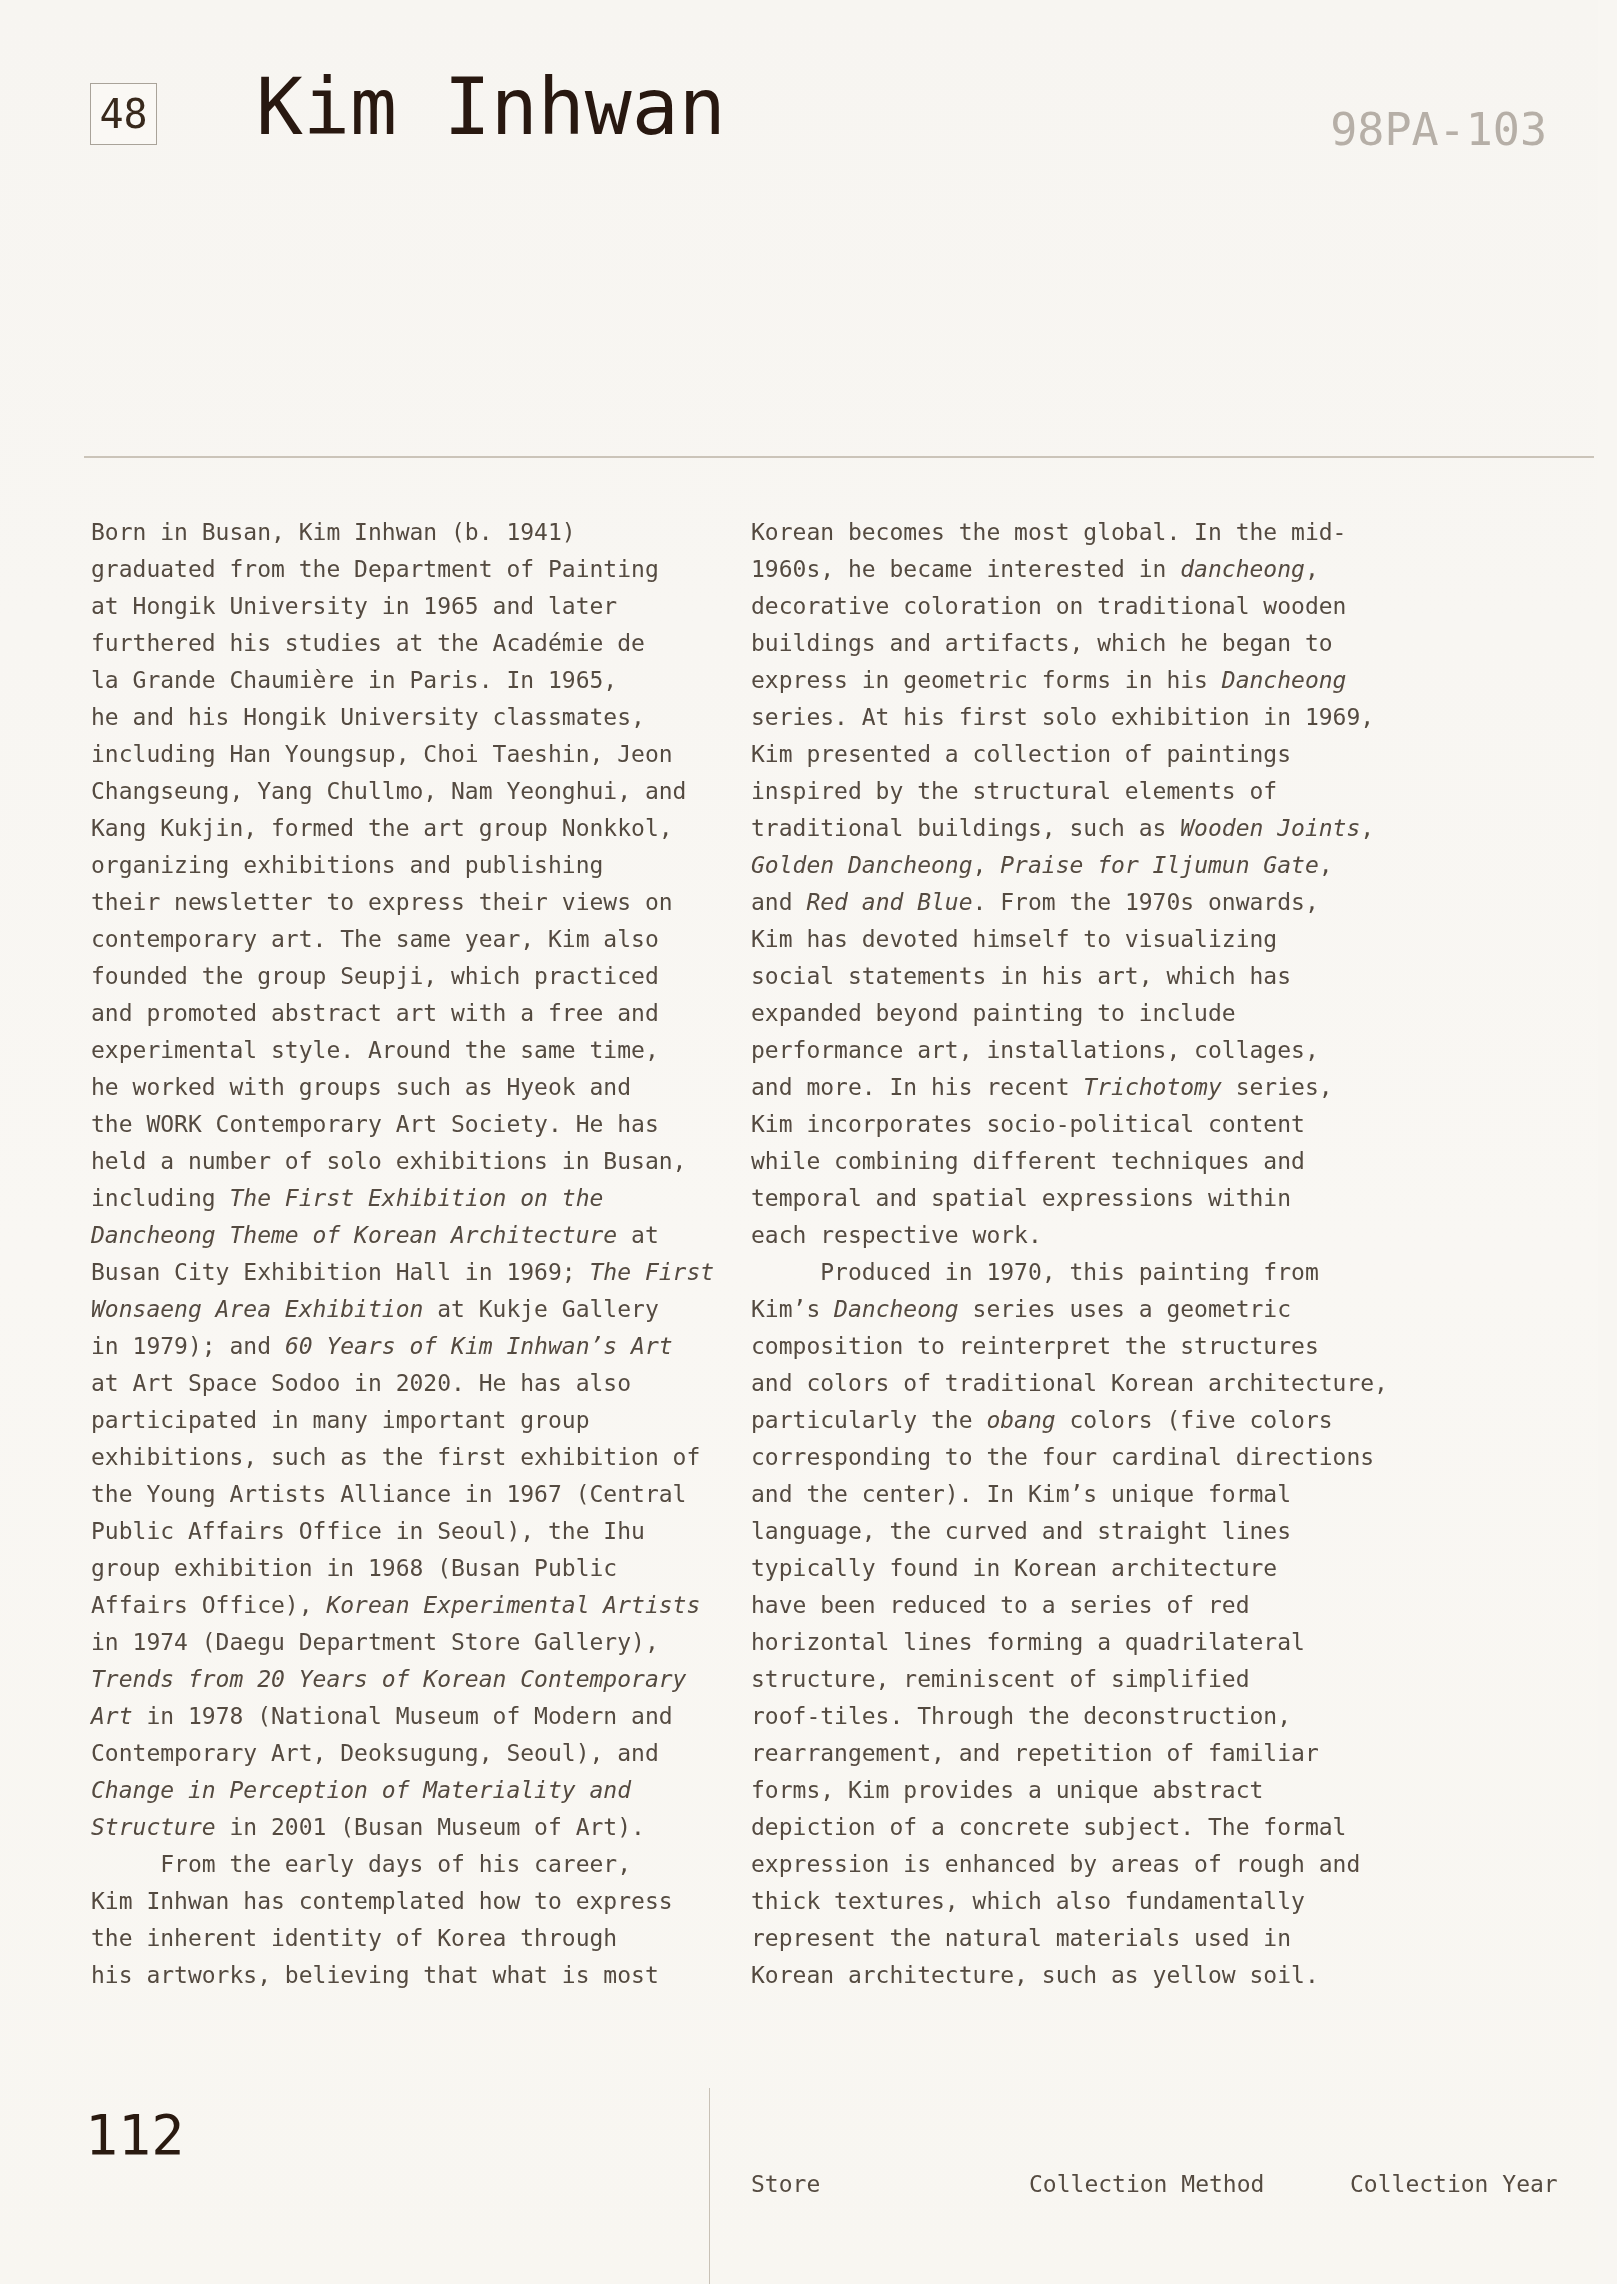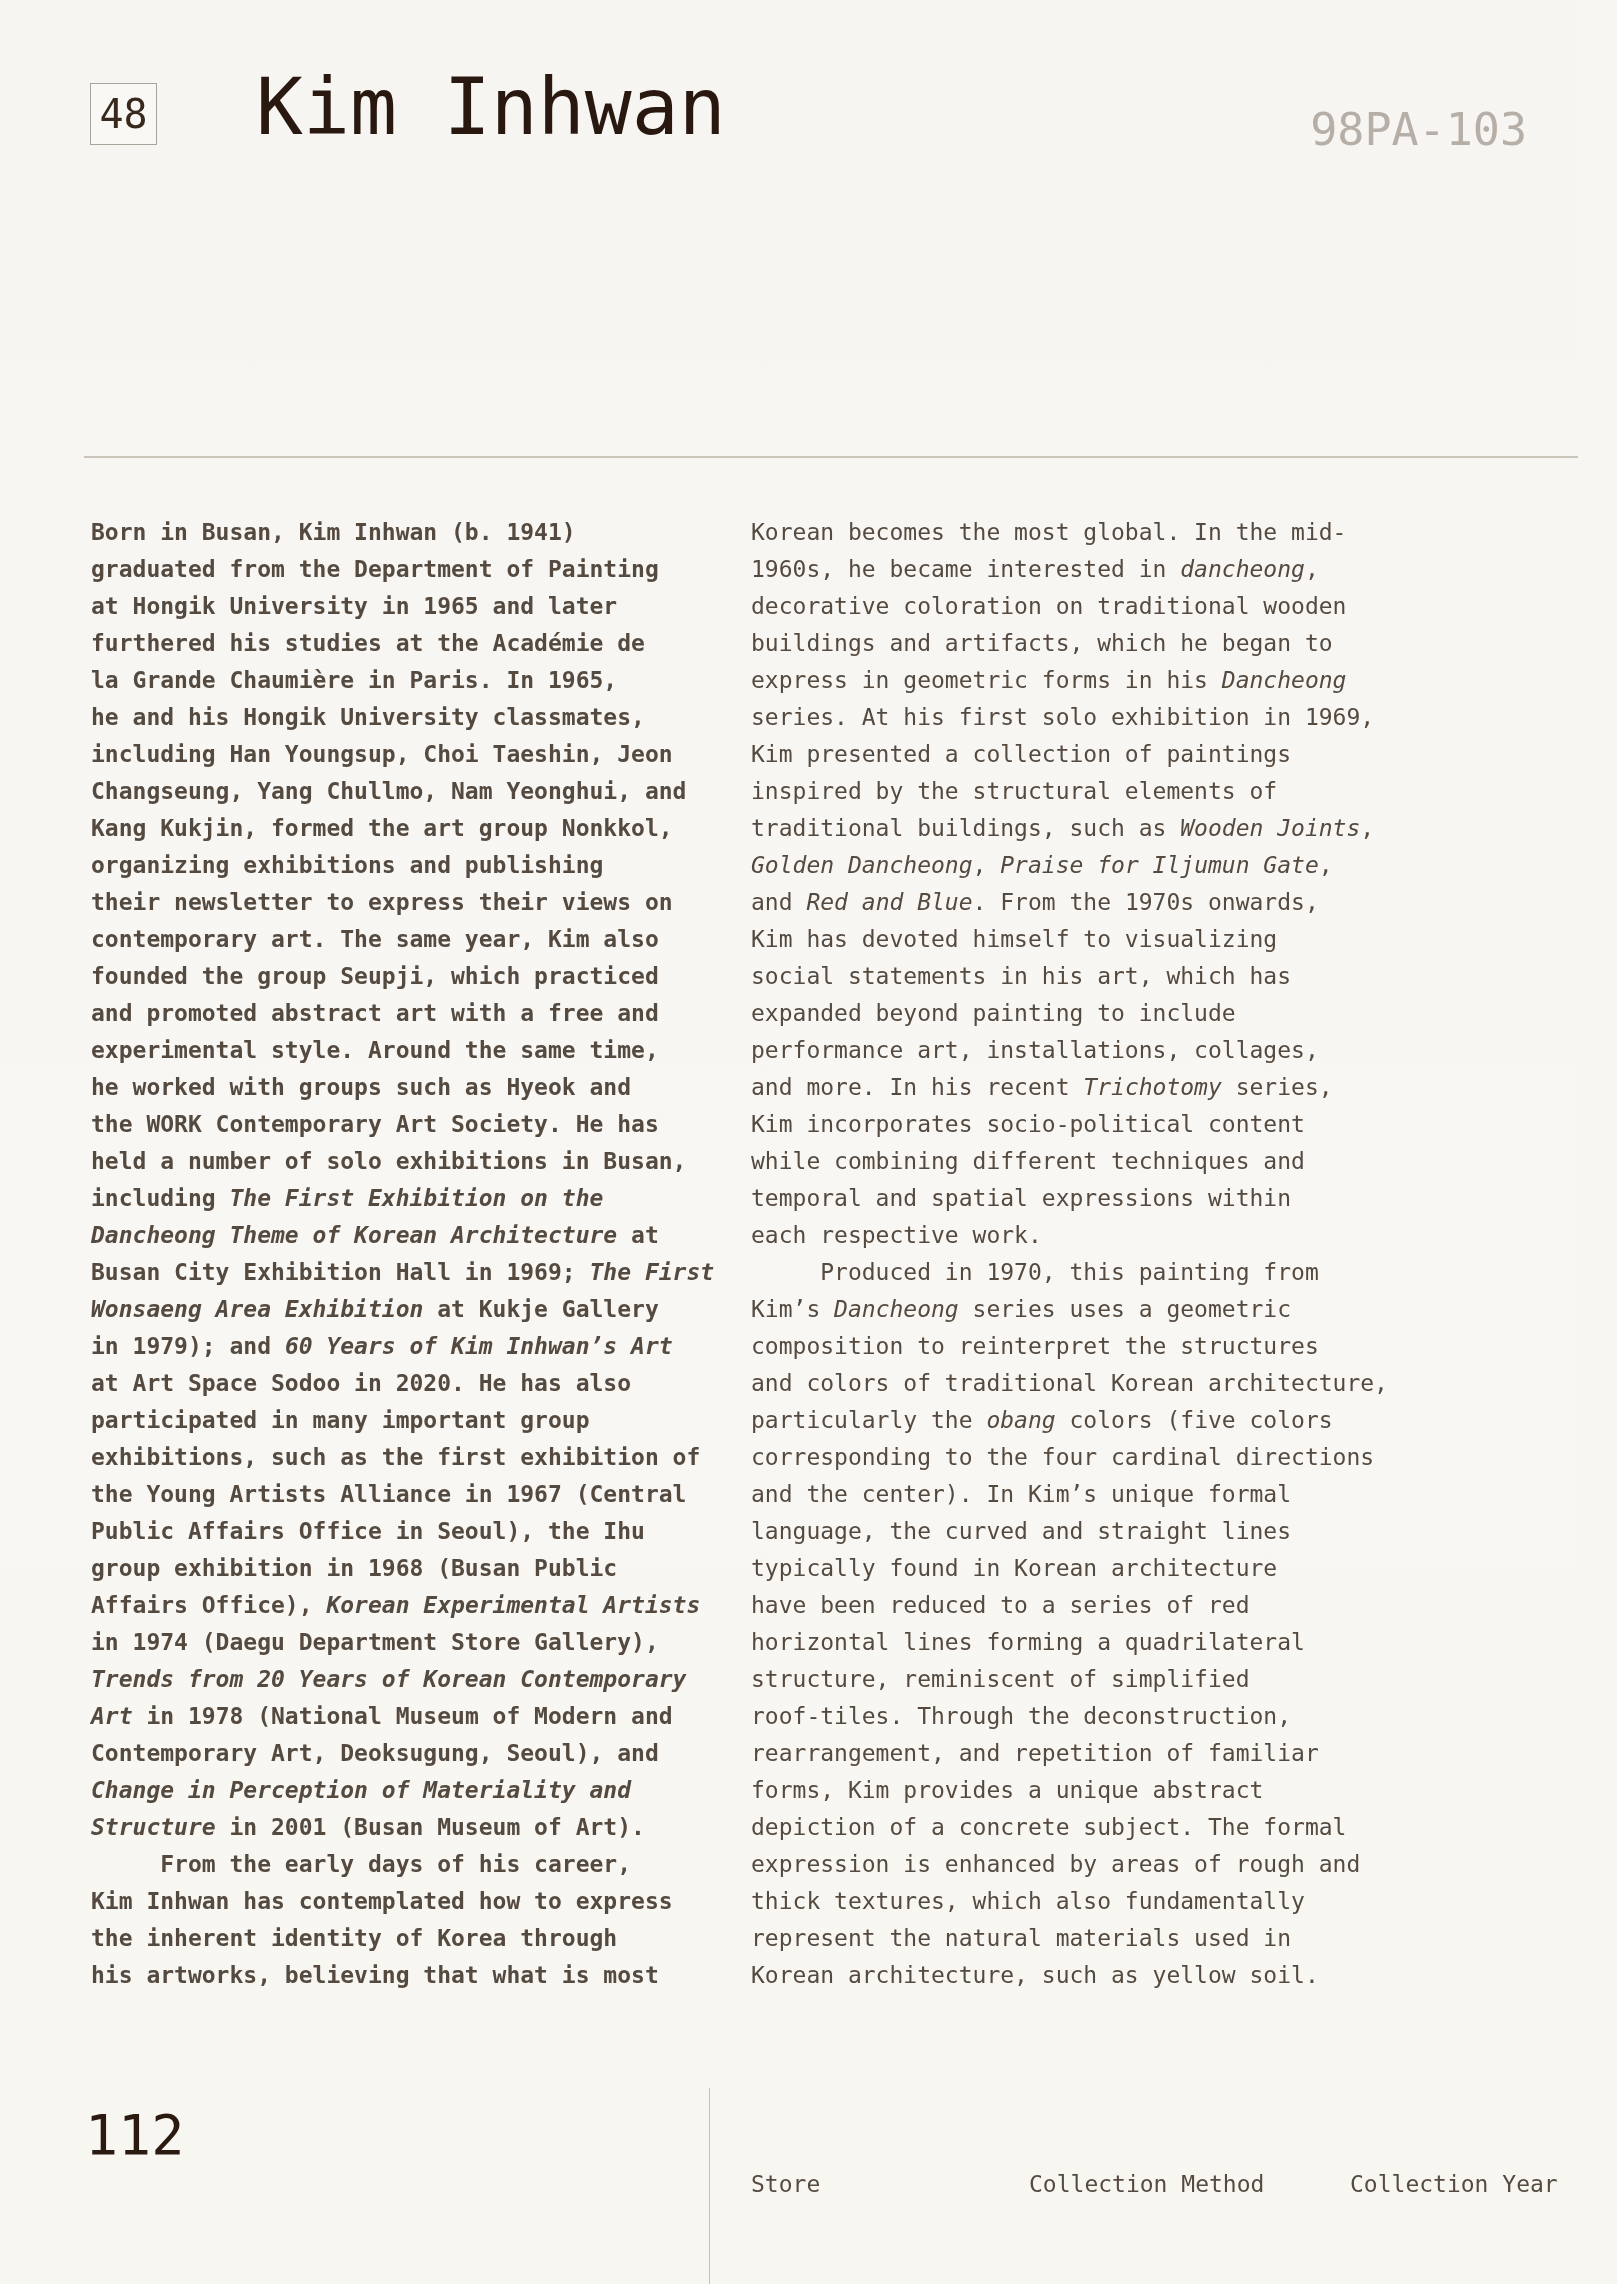--- a/index.html
+++ b/index.html
@@ -7,20 +7,21 @@
     padding: 0;
     background: #f8f6f2;
   }
   .page {
     position: relative;
     width: 1578px;
     height: 2284px;
     background: linear-gradient(180deg, #f7f5f1 0%, #f9f7f3 55%, #f8f6f1 100%);
     font-family: "DejaVu Sans Mono", monospace;
     overflow: hidden;
+    padding-left: 20px;
   }
   .catalog-box {
     position: absolute;
     left: 90px; top: 83px;
     width: 67px; height: 62px;
     border: 1.1px solid #a9a399;
     box-sizing: border-box;
     display: flex; align-items: center; justify-content: center;
     font-size: 40px;
     color: #38291c;
@@ -59,21 +60,21 @@
     background: #cbc4b9;
   }
   .col {
     position: absolute;
     top: 514px;
     font-size: 23px;
     line-height: 37px;
     color: #544a40;
     white-space: pre;
   }
-  .col-left  { left: 91px;  width: 638px; font-weight: bold; }
+  .col-left  { left: 91px;  width: 638px; }
   .col-right { left: 751px; width: 705px; }
   .tl { height: 37px; }
   .tl i { font-style: italic; }
   .footer-rule {
     position: absolute;
     left: 709px; top: 2088px;
     width: 1.1px; height: 196px;
     background: #c8c1b6;
   }
   .footer-col {

